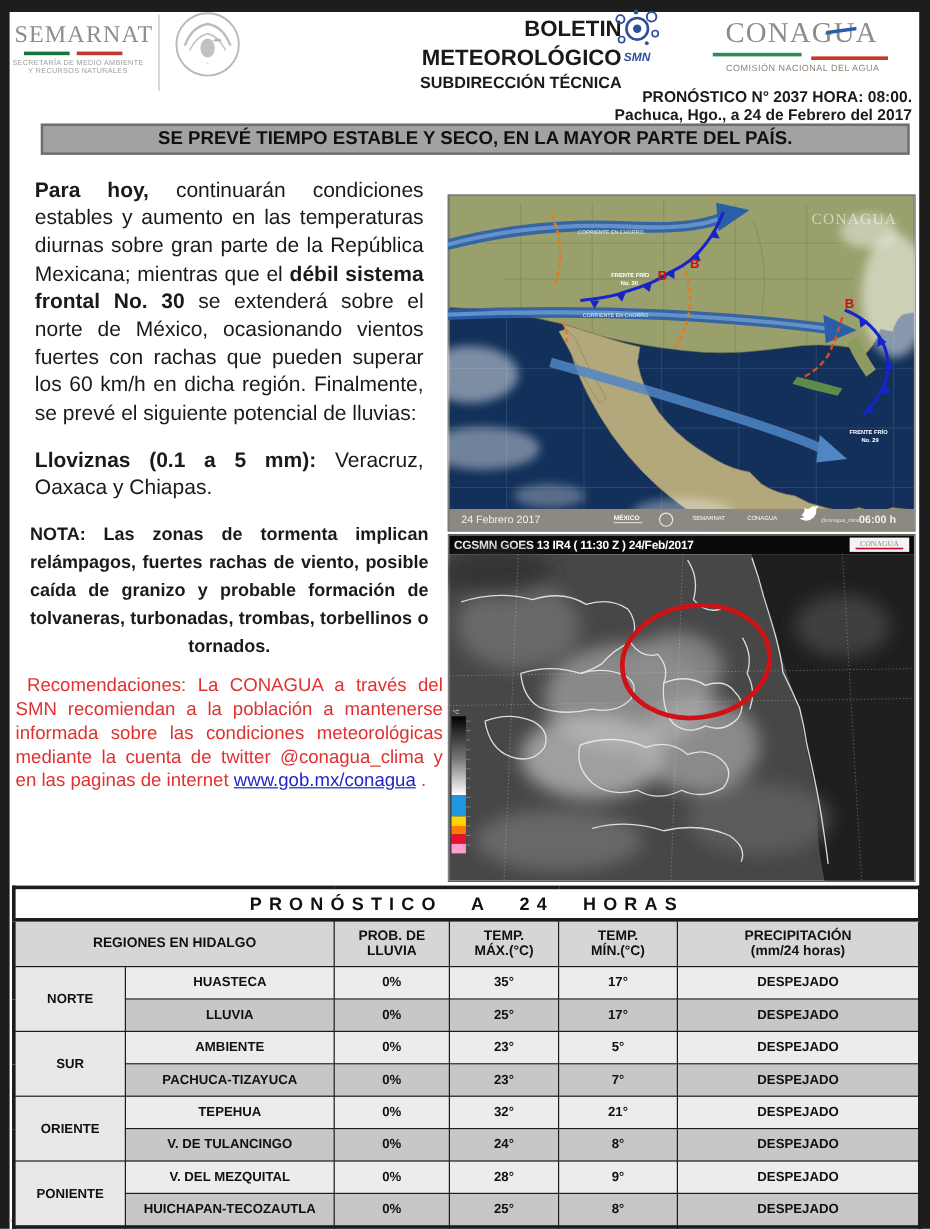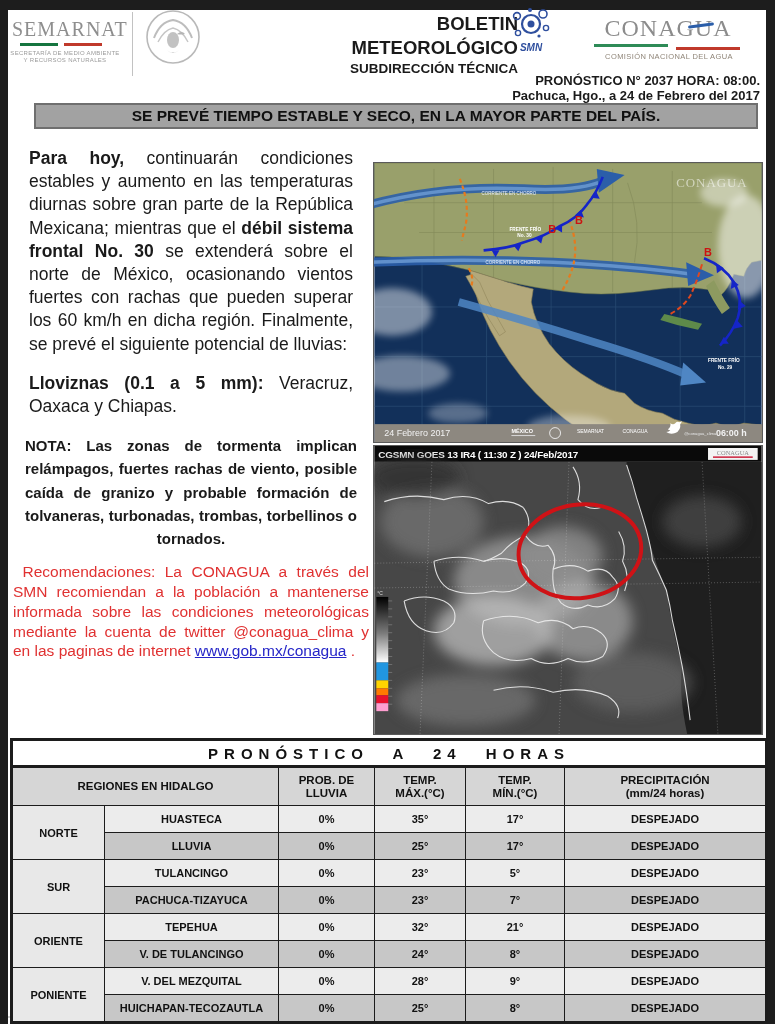--- a/index.html
+++ b/index.html
@@ -354,21 +354,21 @@
     </tr>
     <tr class="t-row row-dark">
       <td>LLUVIA</td>
       <td>0%</td>
       <td>25°</td>
       <td>17°</td>
       <td>DESPEJADO</td>
     </tr>
     <tr class="t-row row-light">
       <td rowspan="2" class="region">SUR</td>
-      <td>TULANCINGO</td>
+      <td>AMBIENTE</td>
       <td>0%</td>
       <td>23°</td>
       <td>5°</td>
       <td>DESPEJADO</td>
     </tr>
     <tr class="t-row row-dark">
       <td>PACHUCA-TIZAYUCA</td>
       <td>0%</td>
       <td>23°</td>
       <td>7°</td>

